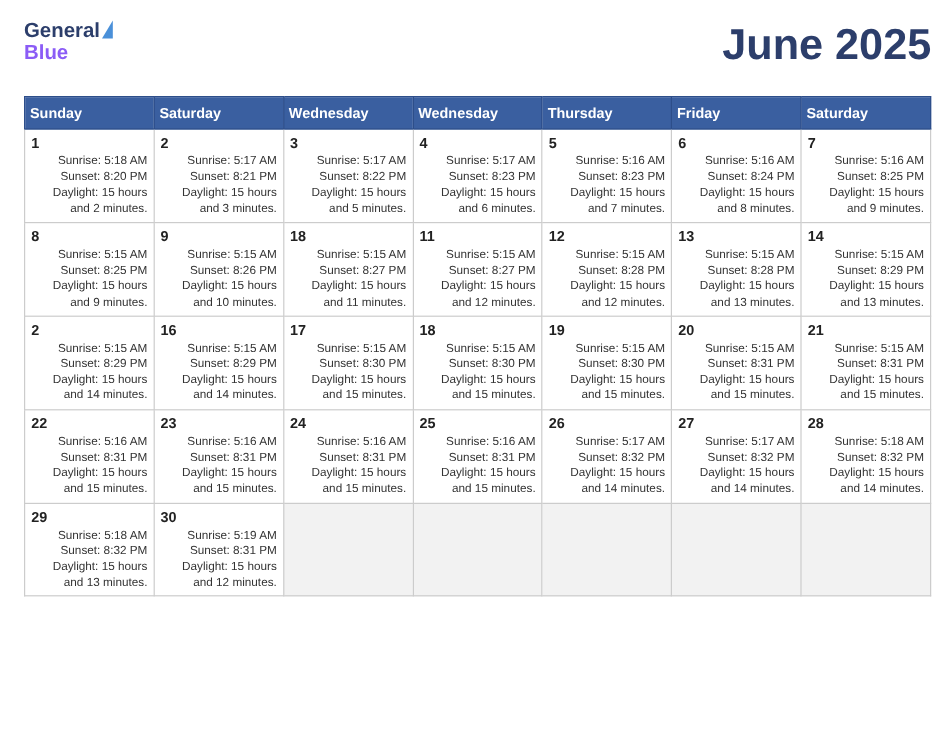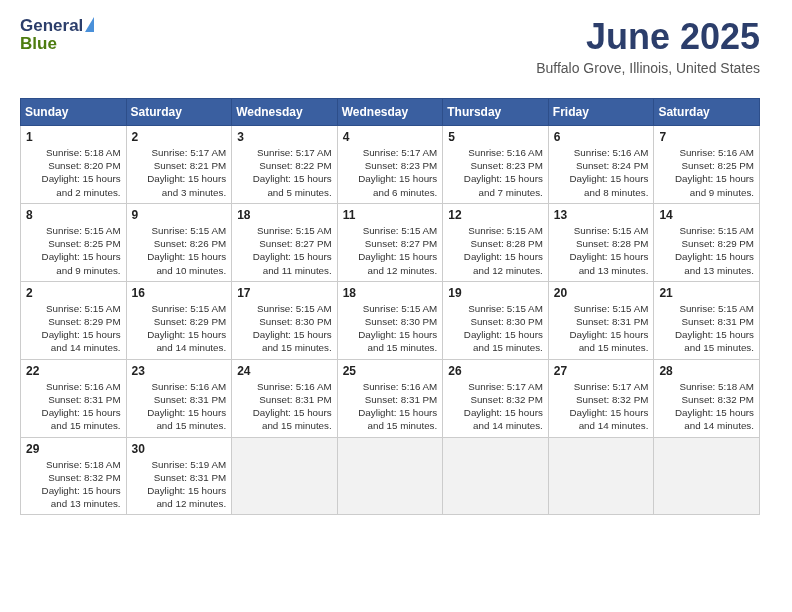--- a/index.html
+++ b/index.html
@@ -7,21 +7,21 @@
       font-family: Arial, sans-serif;
       background: #fff;
       width: 792px;
       height: 612px;
       overflow: hidden;
     }
     .page {
       width: 792px;
       height: 512px;
       background: #fff;
-      padding: 16px 32px 12px 20px;
+      padding: 16px 16px 12px 20px;
     }
     .header {
       display: flex;
       justify-content: space-between;
       align-items: flex-start;
       margin-bottom: 10px;
     }
     .logo {
       display: flex;
       flex-direction: column;
@@ -91,25 +91,24 @@
 </head>
 <body>
 
 <div class="page">
   <div class="header">
     <div class="logo">
       <div class="logo-row">
         <span style="font-size:17px;font-weight:bold;color:#2c3e6b;">General</span>
         <span style="display:inline-block;width:0;height:0;border-left:9px solid transparent;border-bottom:15px solid #4a90d9;margin-left:2px;position:relative;top:-2px;"></span>
       </div>
-      <span style="font-size:17px;font-weight:bold;color:#4d7c0f;margin-top:-2px;">Blue</span>
+      <span style="font-size:17px;font-weight:bold;color:#8b5cf6;margin-top:-2px;">Blue</span>
     </div>
     <div class="title-block">
       <div class="main-title">June 2025</div>
-      <div class="subtitle">Buffalo Grove, Illinois, United States</div>
     </div>
   </div>
 
   <table class="calendar">
     <thead>
       <tr>
         <th>Sunday</th>
         <th>Saturday</th>
         <th>Wednesday</th>
         <th>Wednesday</th>

